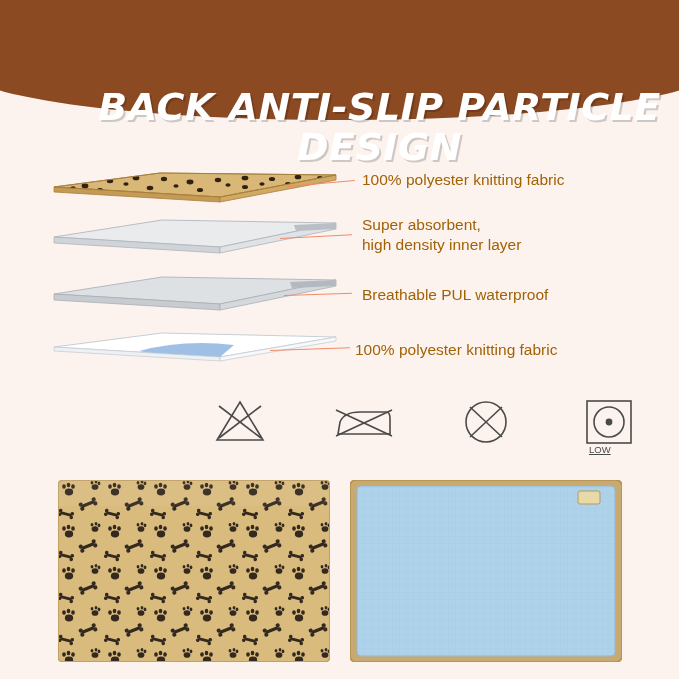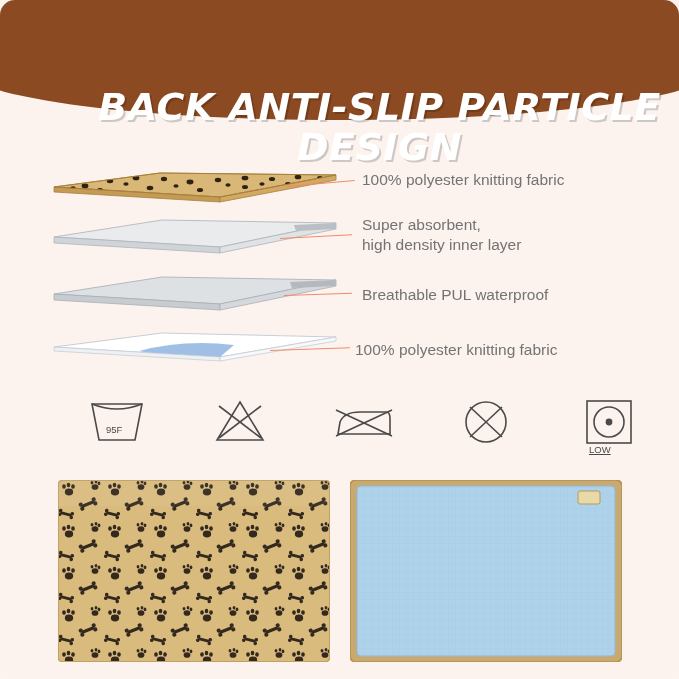--- a/index.html
+++ b/index.html
@@ -12,21 +12,20 @@
     overflow: hidden;
     font-family: "Liberation Sans", sans-serif;
     background: #fdf4ef;
   }
   #page {
     position: relative;
     width: 679px;
     height: 679px;
     background: #fdf3ee;
     overflow: hidden;
-    border-radius: 15px;
   }
 
   
   #header-banner {
     position: absolute;
     left: -40px;
     top: -70px;
     width: 759px;
     height: 190px;
     background: #8b4a21;
@@ -56,21 +55,21 @@
   .layer svg { display: block; }
 
   
   .callout-line {
     position: absolute;
     height: 0;
     border-top: 1.6px solid #f08a6a;
   }
   .callout-label {
     position: absolute;
-    color: #737373;
+    color: #a16207;
     font-size: 15.5px;
     line-height: 1.28;
     white-space: pre-line;
     font-family: "Liberation Sans", sans-serif;
   }
 
   
   #care-row {
     position: absolute;
     left: 60px;
@@ -192,27 +191,20 @@
   <div class="callout-line" style="left:270px; top:350px; width:80px; transform:rotate(-2deg); transform-origin:left center;"></div>
 
   <div class="callout-label" style="left:362px; top:170px;">100% polyester knitting fabric</div>
   <div class="callout-label" style="left:362px; top:215px;">Super absorbent,
 high density inner layer</div>
   <div class="callout-label" style="left:362px; top:285px;">Breathable PUL waterproof</div>
   <div class="callout-label" style="left:355px; top:340px;">100% polyester knitting fabric</div>
 
   <div id="care-row">
 
-    <div class="care-item" style="left:20px;">
-      <svg width="74" height="60" viewBox="0 0 74 60">
-        <path d="M12,12 L62,12 L55,48 L19,48 Z" fill="none" stroke="#4a4a4a" stroke-width="1.6"></path>
-        <path d="M12,12 Q37,22 62,12" fill="none" stroke="#4a4a4a" stroke-width="1.6"></path>
-      </svg>
-      <div class="care-text" style="left:26px; top:32px;">95F</div>
-    </div>
 
     <div class="care-item" style="left:143px;">
       <svg width="74" height="60" viewBox="0 0 74 60">
         <path d="M37,10 L60,48 L14,48 Z" fill="none" stroke="#4a4a4a" stroke-width="1.6"></path>
         <line x1="16" y1="14" x2="58" y2="46" stroke="#4a4a4a" stroke-width="1.6"></line>
         <line x1="58" y1="14" x2="16" y2="46" stroke="#4a4a4a" stroke-width="1.6"></line>
       </svg>
     </div>
 
     <div class="care-item" style="left:266px;">

